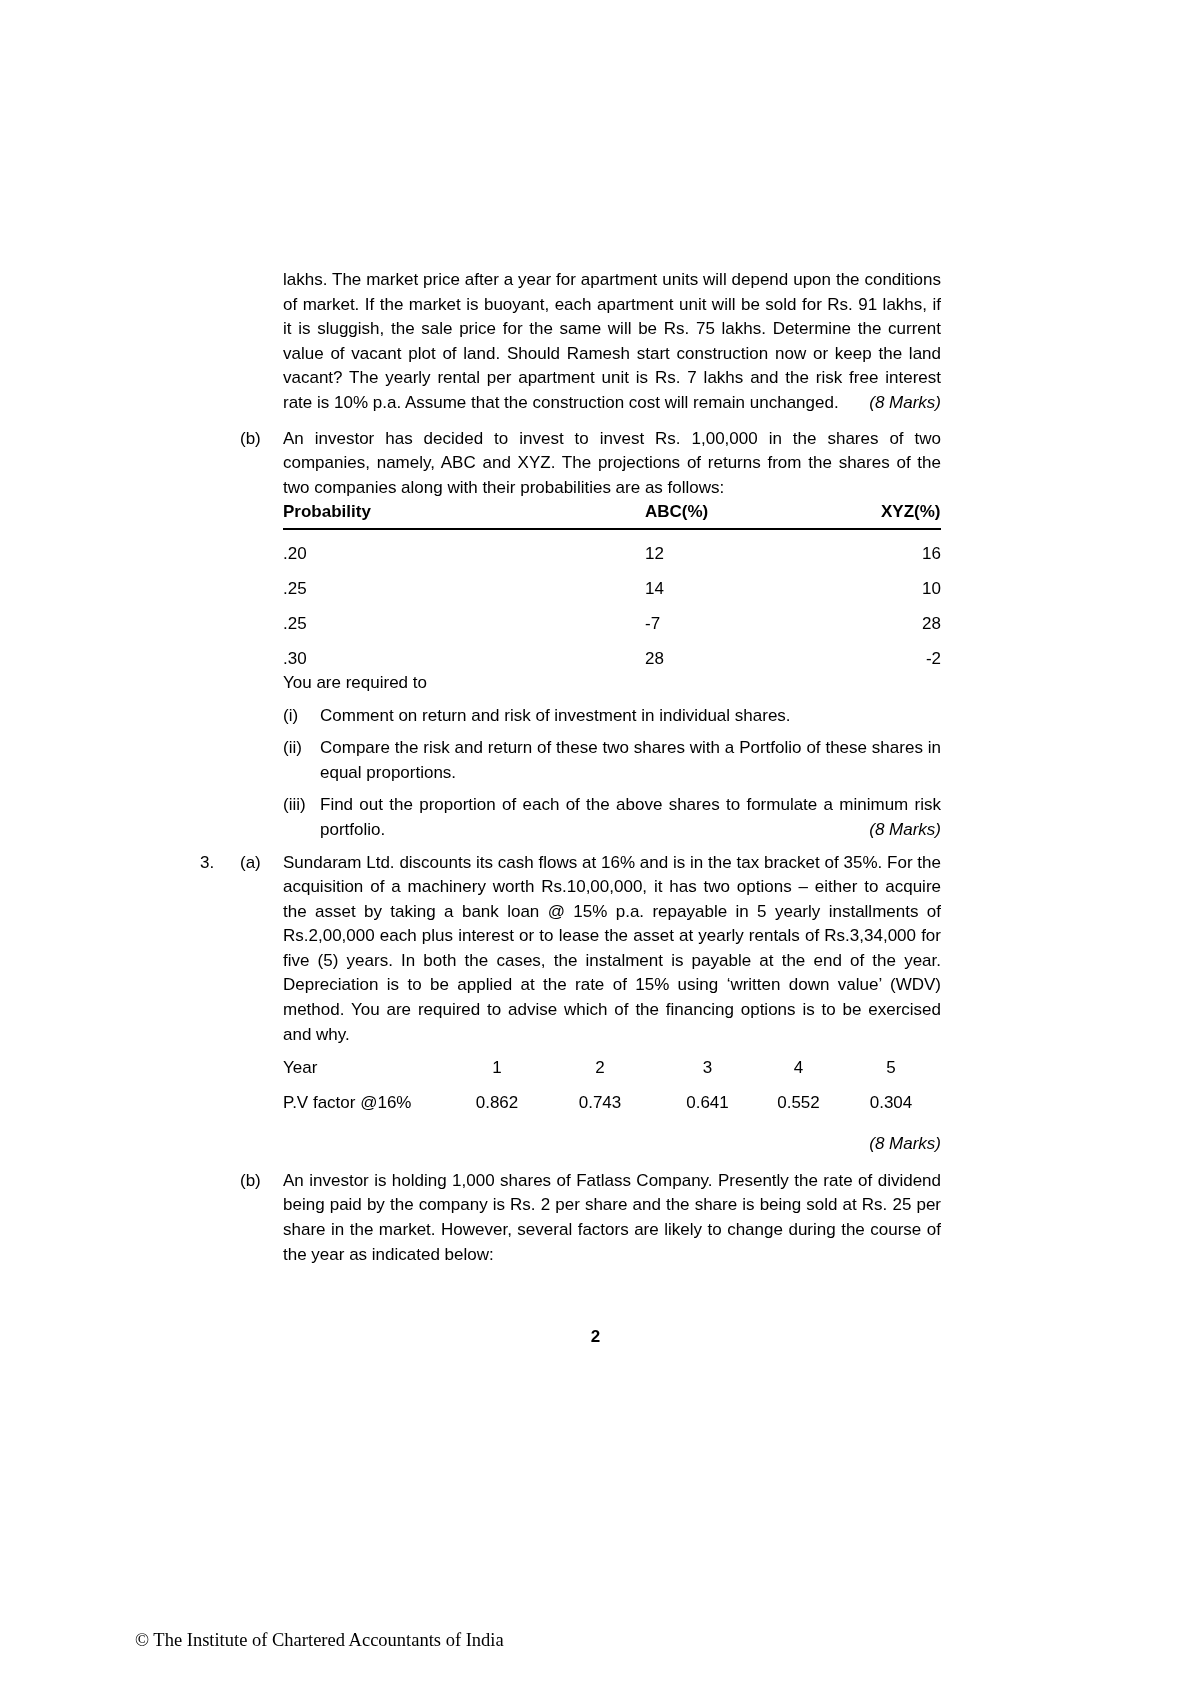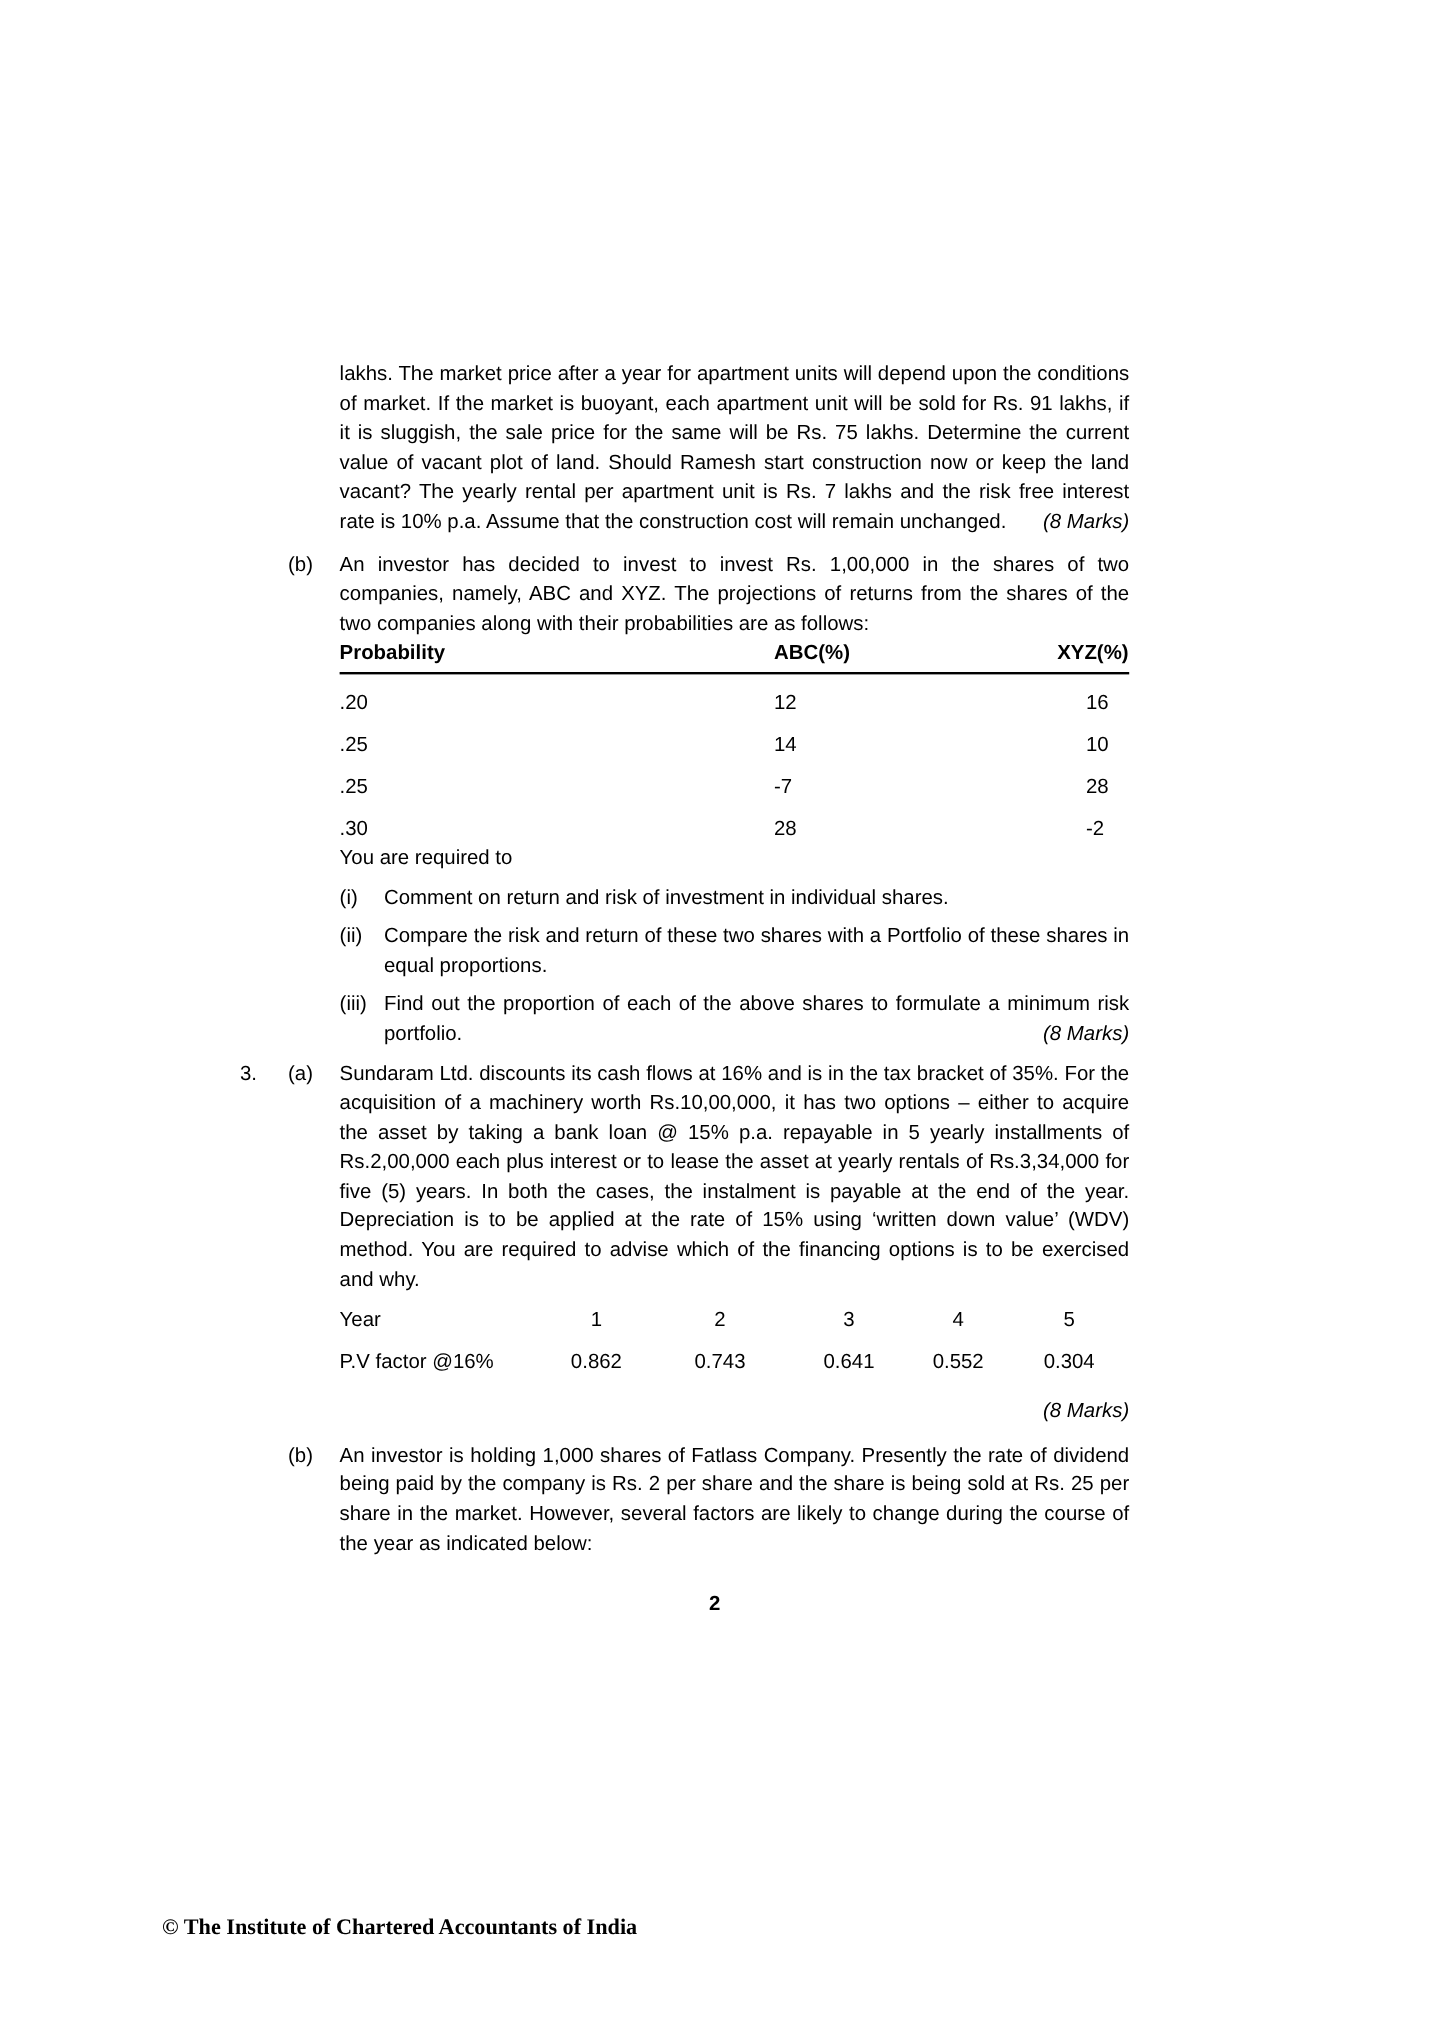--- a/index.html
+++ b/index.html
@@ -29,38 +29,38 @@
     position:absolute;
     right:0; bottom:0;
     font-style:italic;
     background:#fff;
   }
   .marks-line {
     text-align:right;
     font-style:italic;
     margin-top:6px;
   }
-  .mb { margin-bottom:11px;margin-top:32px; }
+  .mb { margin-bottom:11px; }
   
   .ptable { width:658px; }
   .ptable-header {
     display:grid;
     grid-template-columns:362px 236px 60px;
     font-weight:bold;
     border-bottom:2px solid #000;
     padding-bottom:3px;
   }
   .ptable-row {
     display:grid;
     grid-template-columns:362px 236px 60px;
     padding-top:12px;
     height:35px;
   }
   .ptable-row .c3, .ptable-header .h3 { padding-left:0; }
-  .ptable-row .c3 { padding-left:24px; }
+  .ptable-row .c3 { padding-left:24px;text-align:right; }
   .roman-item {
     display:grid;
     grid-template-columns:37px 621px;
     margin-bottom:8px;
   }
   
   .pvtable { width:658px; margin-top:9px; }
   .pv-row {
     display:grid;
     grid-template-columns:170px 88px 118px 97px 85px 100px;
@@ -70,23 +70,23 @@
   .page-number {
     position:absolute;
     top:1327px; left:0;
     width:1191px;
     text-align:center;
     font-size:17px;
     font-weight:bold;
   }
   .footer {
     position:absolute;
-    left:135px; top:1597px;
+    left:135px; top:1630px;
     font-family:"Liberation Serif", serif;
-    font-weight:bold;
+    font-weight:normal;
     font-size:18.5px;
   }
 </style>
 </head>
 <body>
 
 <div class="content">
 
   <div class="row mb">
     <div class="col-num"></div>

